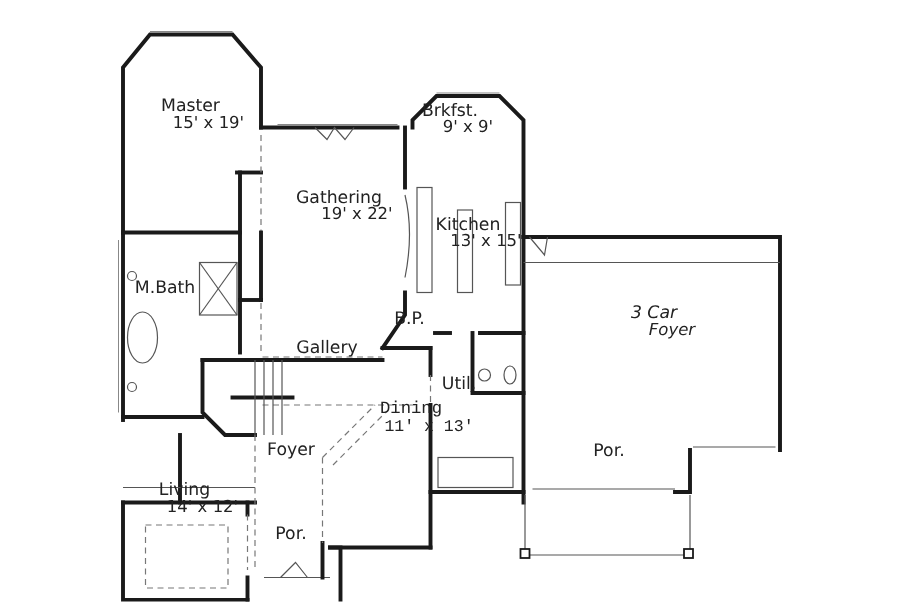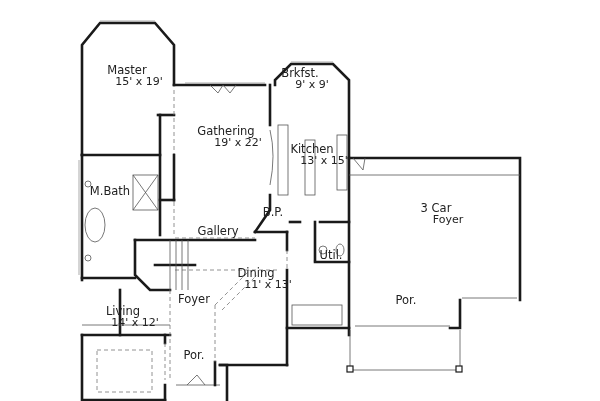--- a/index.html
+++ b/index.html
@@ -153,35 +153,35 @@
 </div>
 <div class="label" style="left:110px; top:185px;">
   <span>M.Bath</span>
 </div>
 <div class="label" style="left:273px; top:206px;">
   <span>B.P.</span>
 </div>
 <div class="label" style="left:218px; top:225px;">
   <span>Gallery</span>
 </div>
-<div class="label" style="left:436px; top:202px;">
+<div class="label" style="left:436px; top:202px;font-style:italic;">
   <span>3 Car</span>
   <span class="dim">Foyer</span>
 </div>
-<div class="label" style="left:331px; top:249px;">
+<div class="label" style="left:306px; top:249px;">
   <span>Util.</span>
 </div>
-<div class="label" style="left:256px; top:267px;">
+<div class="label" style="left:274px; top:267px;font-family:Liberation Mono, monospace;">
   <span>Dining</span>
   <span class="dim">11' x 13'</span>
 </div>
 <div class="label" style="left:194px; top:293px;text-align:center;">
   <span>Foyer</span>
 </div>
-<div class="label" style="left:123px; top:305px;">
+<div class="label" style="left:123px; top:320px;">
   <span>Living</span>
   <span class="dim">14' x 12'</span>
 </div>
 <div class="label" style="left:194px; top:349px;">
   <span>Por.</span>
 </div>
 <div class="label" style="left:406px; top:294px;">
   <span>Por.</span>
 </div>
 

